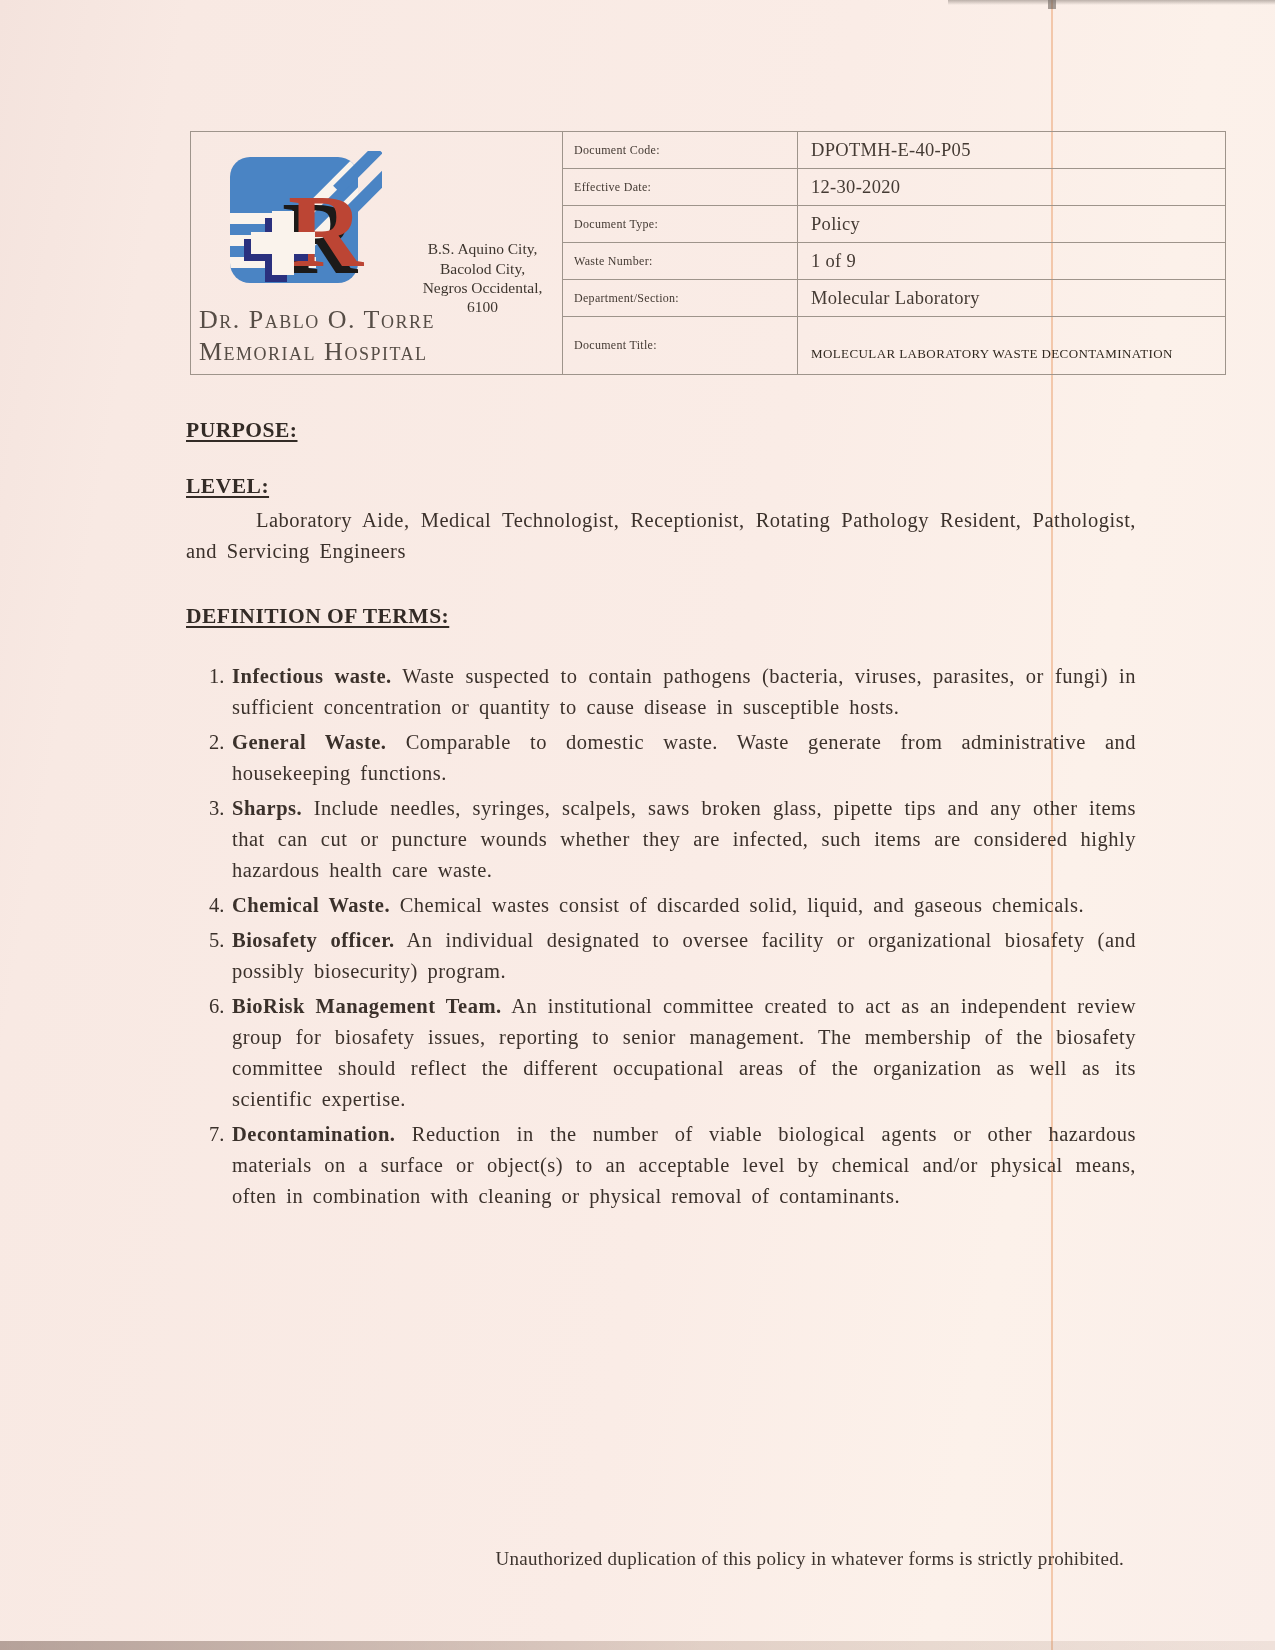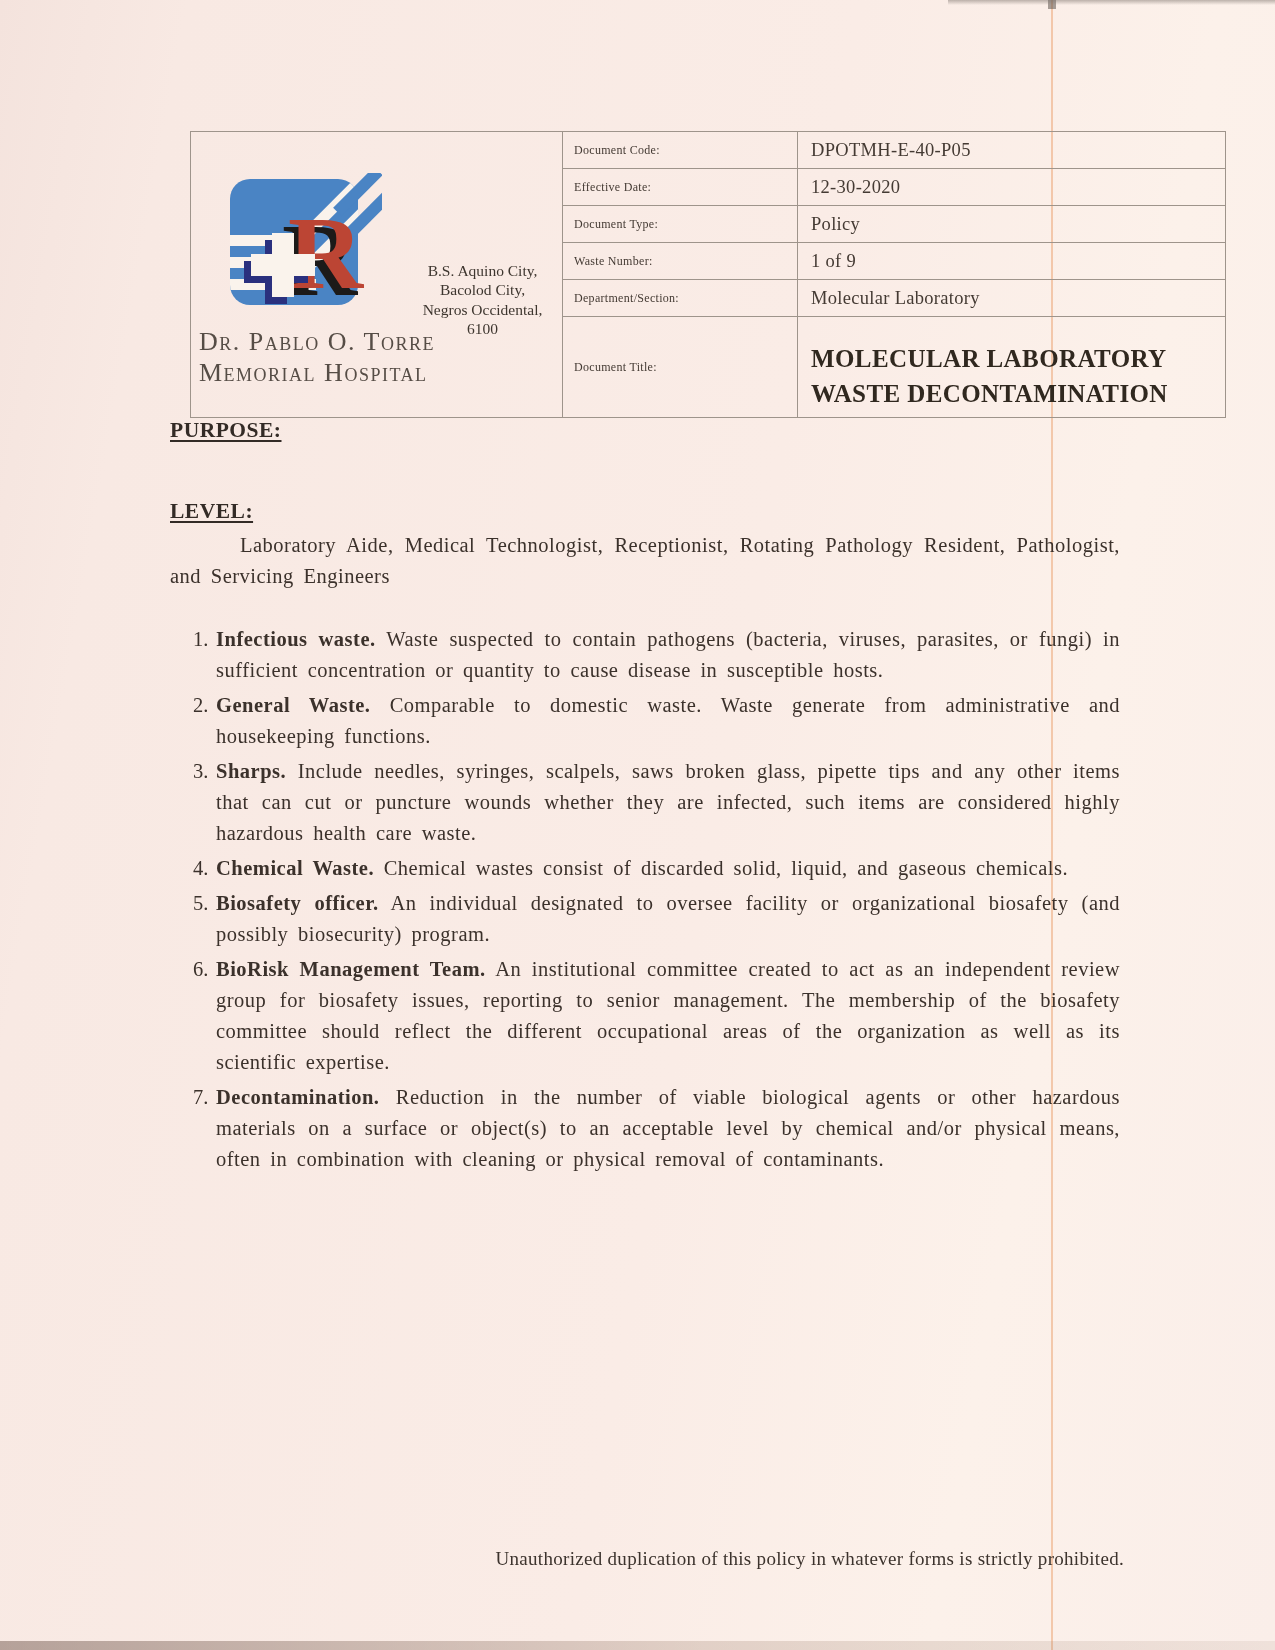--- a/index.html
+++ b/index.html
@@ -23,34 +23,34 @@
   table.header-table{
     position:absolute;left:190px;top:131px;
     width:1000px;border-collapse:collapse;table-layout:fixed;
   }
   table.header-table td{border:1.5px solid #9e948b;vertical-align:middle;}
   td.org-cell{width:371px;padding:0;vertical-align:top;}
   td.meta-label{width:219px;font-size:12px;letter-spacing:.3px;color:#443a33;padding:4px 4px 4px 11px;}
   td.meta-value{width:410px;font-size:18.5px;letter-spacing:.3px;color:#443a33;padding:4px 4px 4px 13px;}
   tr.r-std{height:37px;}
   tr.r-title{height:58px;}
-  td.meta-value.title{font-weight:bold;font-size:25px;line-height:1.4;letter-spacing:.4px;color:#30281f;padding-top:24px;padding-bottom:6px;}
+  td.meta-value.title{font-weight:normal;font-size:13px;line-height:1.4;letter-spacing:.4px;color:#30281f;padding-top:24px;padding-bottom:6px;}
   .org-inner{display:flex;height:100%;}
   .logo-block{width:204px;text-align:center;padding:12px 0 0 8px;}
   .org-name{font-variant:small-caps;font-size:26px;line-height:1.2;letter-spacing:1.5px;color:#564d46;margin-top:1px;white-space:nowrap;}
   .address-block{flex:1;text-align:center;font-size:15.5px;line-height:1.25;color:#3e362f;margin-top:100px;
     font-family:"Liberation Serif",serif;}
 
   
-  .content{position:absolute;left:170px;top:418px;width:950px;}
+  .content{position:absolute;left:186px;top:418px;width:950px;}
   .content h2{font-size:21.5px;font-weight:bold;margin:0;color:#332b26;letter-spacing:.5px;
     text-decoration:underline;text-decoration-thickness:2px;text-underline-offset:3px;}
   .content p.body{font-size:20.5px;line-height:31px;letter-spacing:.5px;word-spacing:4px;
     text-align:justify;text-indent:70px;margin:6px 0 0 0;color:#3b312b;}
-  h2.h-level{margin-top:56px;}
+  h2.h-level{margin-top:31px;}
   h2.h-def{margin-top:37px;}
   .def-list{margin-top:32px;}
   .def-item{position:relative;padding-left:46px;font-size:20.5px;line-height:31px;letter-spacing:.5px;word-spacing:4px;
     text-align:justify;margin:0 0 4px 0;color:#3b312b;}
   .def-num{position:absolute;left:23px;top:0;letter-spacing:0;}
   .def-term{font-weight:bold;}
 
   .footer-note{position:absolute;top:1548px;left:178px;width:946px;text-align:right;
     font-size:19px;letter-spacing:.3px;color:#3c332d;}
 </style>
@@ -133,20 +133,21 @@
   </tbody>
     </table>
 
   <div class="content">
 
     <h2 class="h-purpose">PURPOSE:</h2>
 
     <h2 class="h-level">LEVEL:</h2>
     <p class="body">Laboratory Aide, Medical Technologist, Receptionist, Rotating Pathology Resident, Pathologist, and Servicing Engineers</p>
 
+    <h2 class="h-def">DEFINITION OF TERMS:</h2>
 
     <div class="def-list">
       <div class="def-item">
         <span class="def-num">1.</span>
         <span class="def-term">Infectious waste.</span>
         <span class="def-text">Waste suspected to contain pathogens (bacteria, viruses, parasites, or fungi) in sufficient concentration or quantity to cause disease in susceptible hosts.</span>
       </div>
       <div class="def-item">
         <span class="def-num">2.</span>
         <span class="def-term">General Waste.</span>

